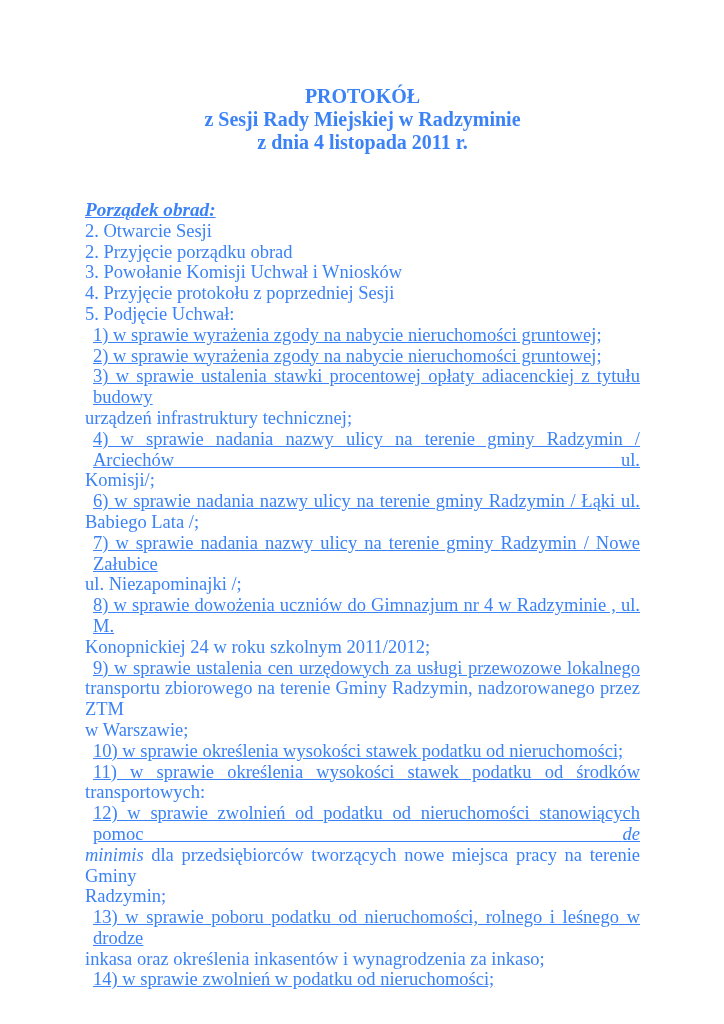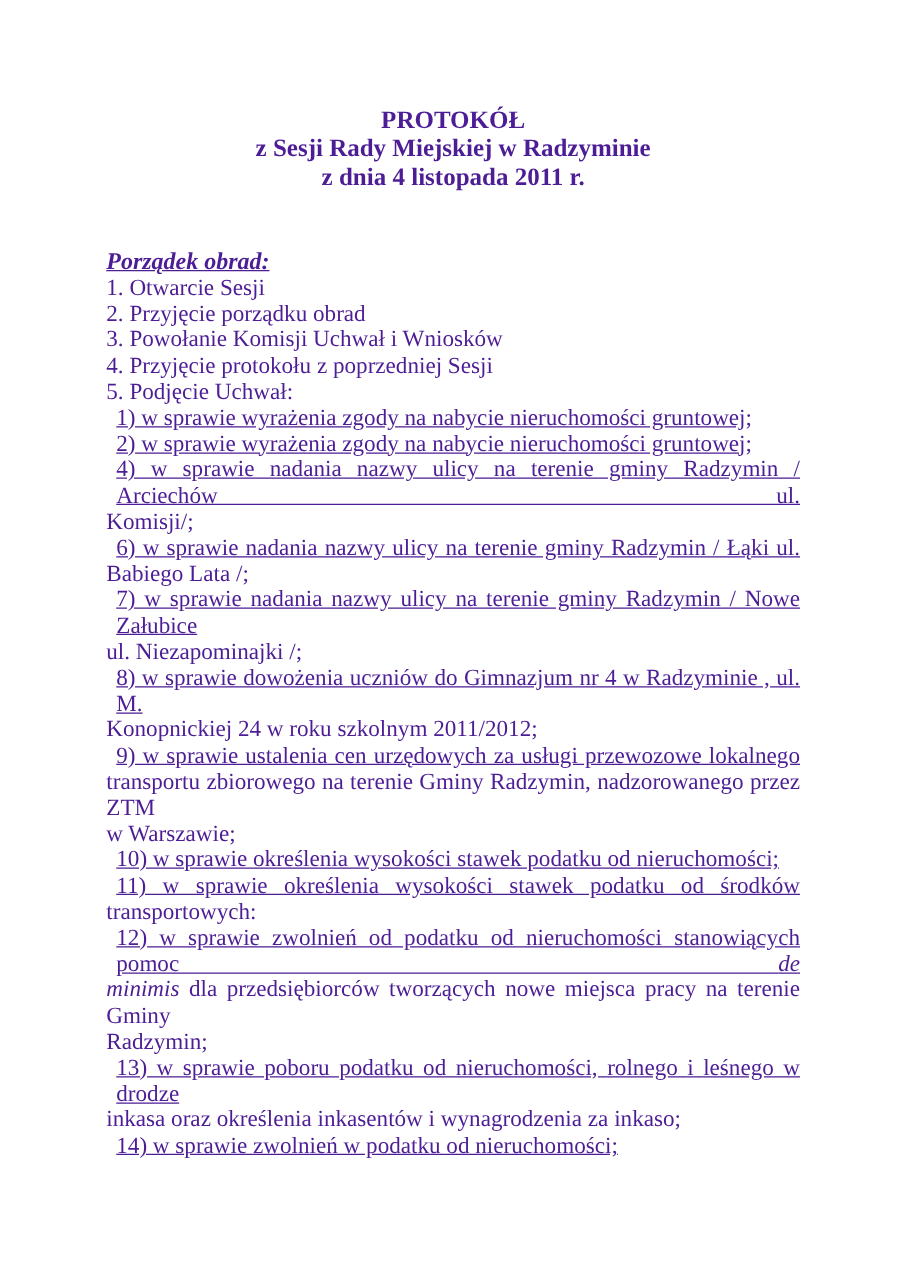--- a/index.html
+++ b/index.html
@@ -5,21 +5,21 @@
   html, body {
     margin: 0;
     padding: 0;
     background: #ffffff;
   }
   .page {
     position: relative;
     width: 724px;
     height: 1024px;
     background: #ffffff;
-    color: #4c1d95;
+    color: #3b82f6;
     font-family: "Liberation Serif", "DejaVu Serif", serif;
     overflow: hidden;
   }
   .content {
     position: absolute;
     left: 85px;
     top: 85px;
     width: 555px;
   }
   .title-block {
@@ -59,39 +59,43 @@
 <div class="page">
   <div class="content">
     <div class="title-block">
       <div class="title-line">PROTOKÓŁ</div>
       <div class="title-line">z Sesji Rady Miejskiej w Radzyminie</div>
       <div class="title-line">z dnia 4 listopada 2011 r.</div>
     </div>
     <div class="agenda-heading">Porządek obrad:</div>
     <div class="agenda-body">
         <div>
-          <div class="line">1. Otwarcie Sesji</div>
+          <div class="line">2. Otwarcie Sesji</div>
         </div>
         <div>
           <div class="line">2. Przyjęcie porządku obrad</div>
         </div>
         <div>
           <div class="line">3. Powołanie Komisji Uchwał i Wniosków</div>
         </div>
         <div>
           <div class="line">4. Przyjęcie protokołu z poprzedniej Sesji</div>
         </div>
         <div>
           <div class="line">5. Podjęcie Uchwał:</div>
         </div>
         <div>
           <div class="line indent">1) w sprawie wyrażenia zgody na nabycie nieruchomości gruntowej;</div>
         </div>
         <div>
           <div class="line indent">2) w sprawie wyrażenia zgody na nabycie nieruchomości gruntowej;</div>
+        </div>
+        <div>
+          <div class="line fill indent">3) w sprawie ustalenia stawki procentowej opłaty adiacenckiej z tytułu budowy</div>
+          <div class="line">urządzeń infrastruktury technicznej;</div>
         </div>
         <div>
           <div class="line fill indent">4) w sprawie nadania nazwy ulicy na terenie gminy Radzymin / Arciechów ul.</div>
           <div class="line">Komisji/;</div>
         </div>
         <div>
           <div class="line fill indent">6) w sprawie nadania nazwy ulicy na terenie gminy Radzymin / Łąki ul.</div>
           <div class="line">Babiego Lata /;</div>
         </div>
         <div>

